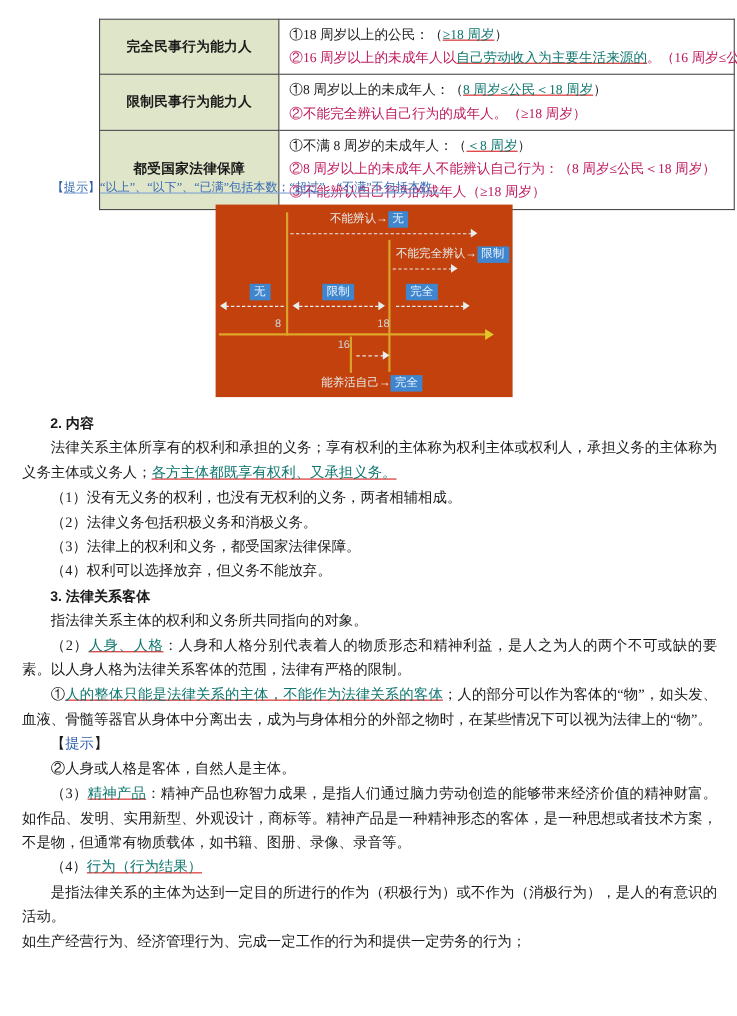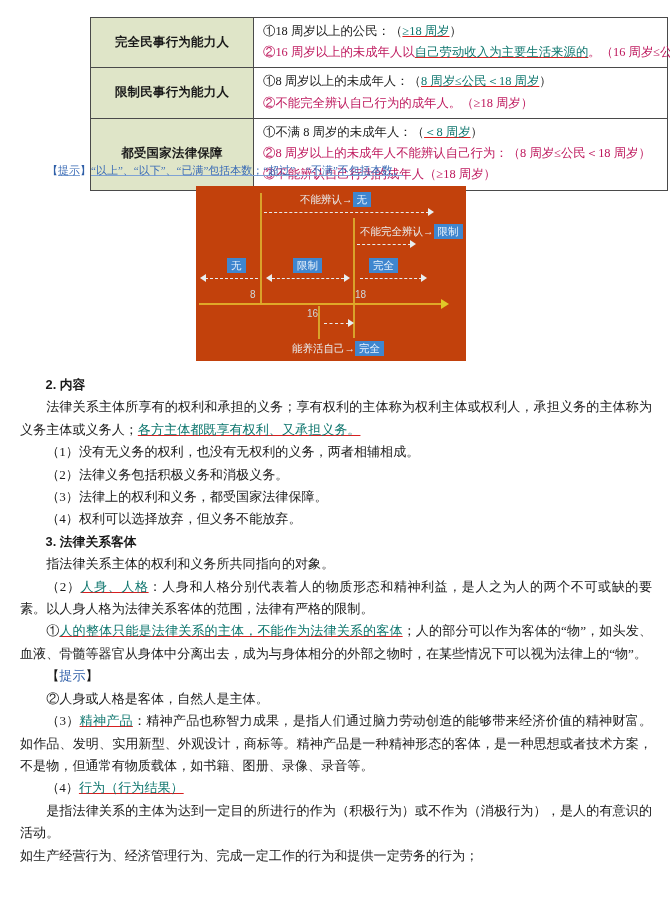--- a/index.html
+++ b/index.html
@@ -220,21 +220,21 @@
 
     <div class="vline v8"></div>
     <div class="vline v18"></div>
     <div class="vline v16"></div>
 
     <div class="axis-h"></div>
     <div class="axis-arrow"></div>
 
     <div class="tick" style="left:54px; top:103px;">8</div>
     <div class="tick" style="left:111px; top:122px;">16</div>
-    <div class="tick" style="left:159px; top:103px;">18</div>
+    <div class="tick" style="left:147px; top:103px;">18</div>
 
     <div class="dline" style="left:128px; top:137px; width:25px;"></div>
     <div class="arrow-r" style="left:152px; top:133px;"></div>
     <div class="dlabel" style="left:96px; top:155px;">
       <span>能养活自己→</span><span class="badge">完全</span>
     </div>
   </div>
 
   <div class="body">
 

